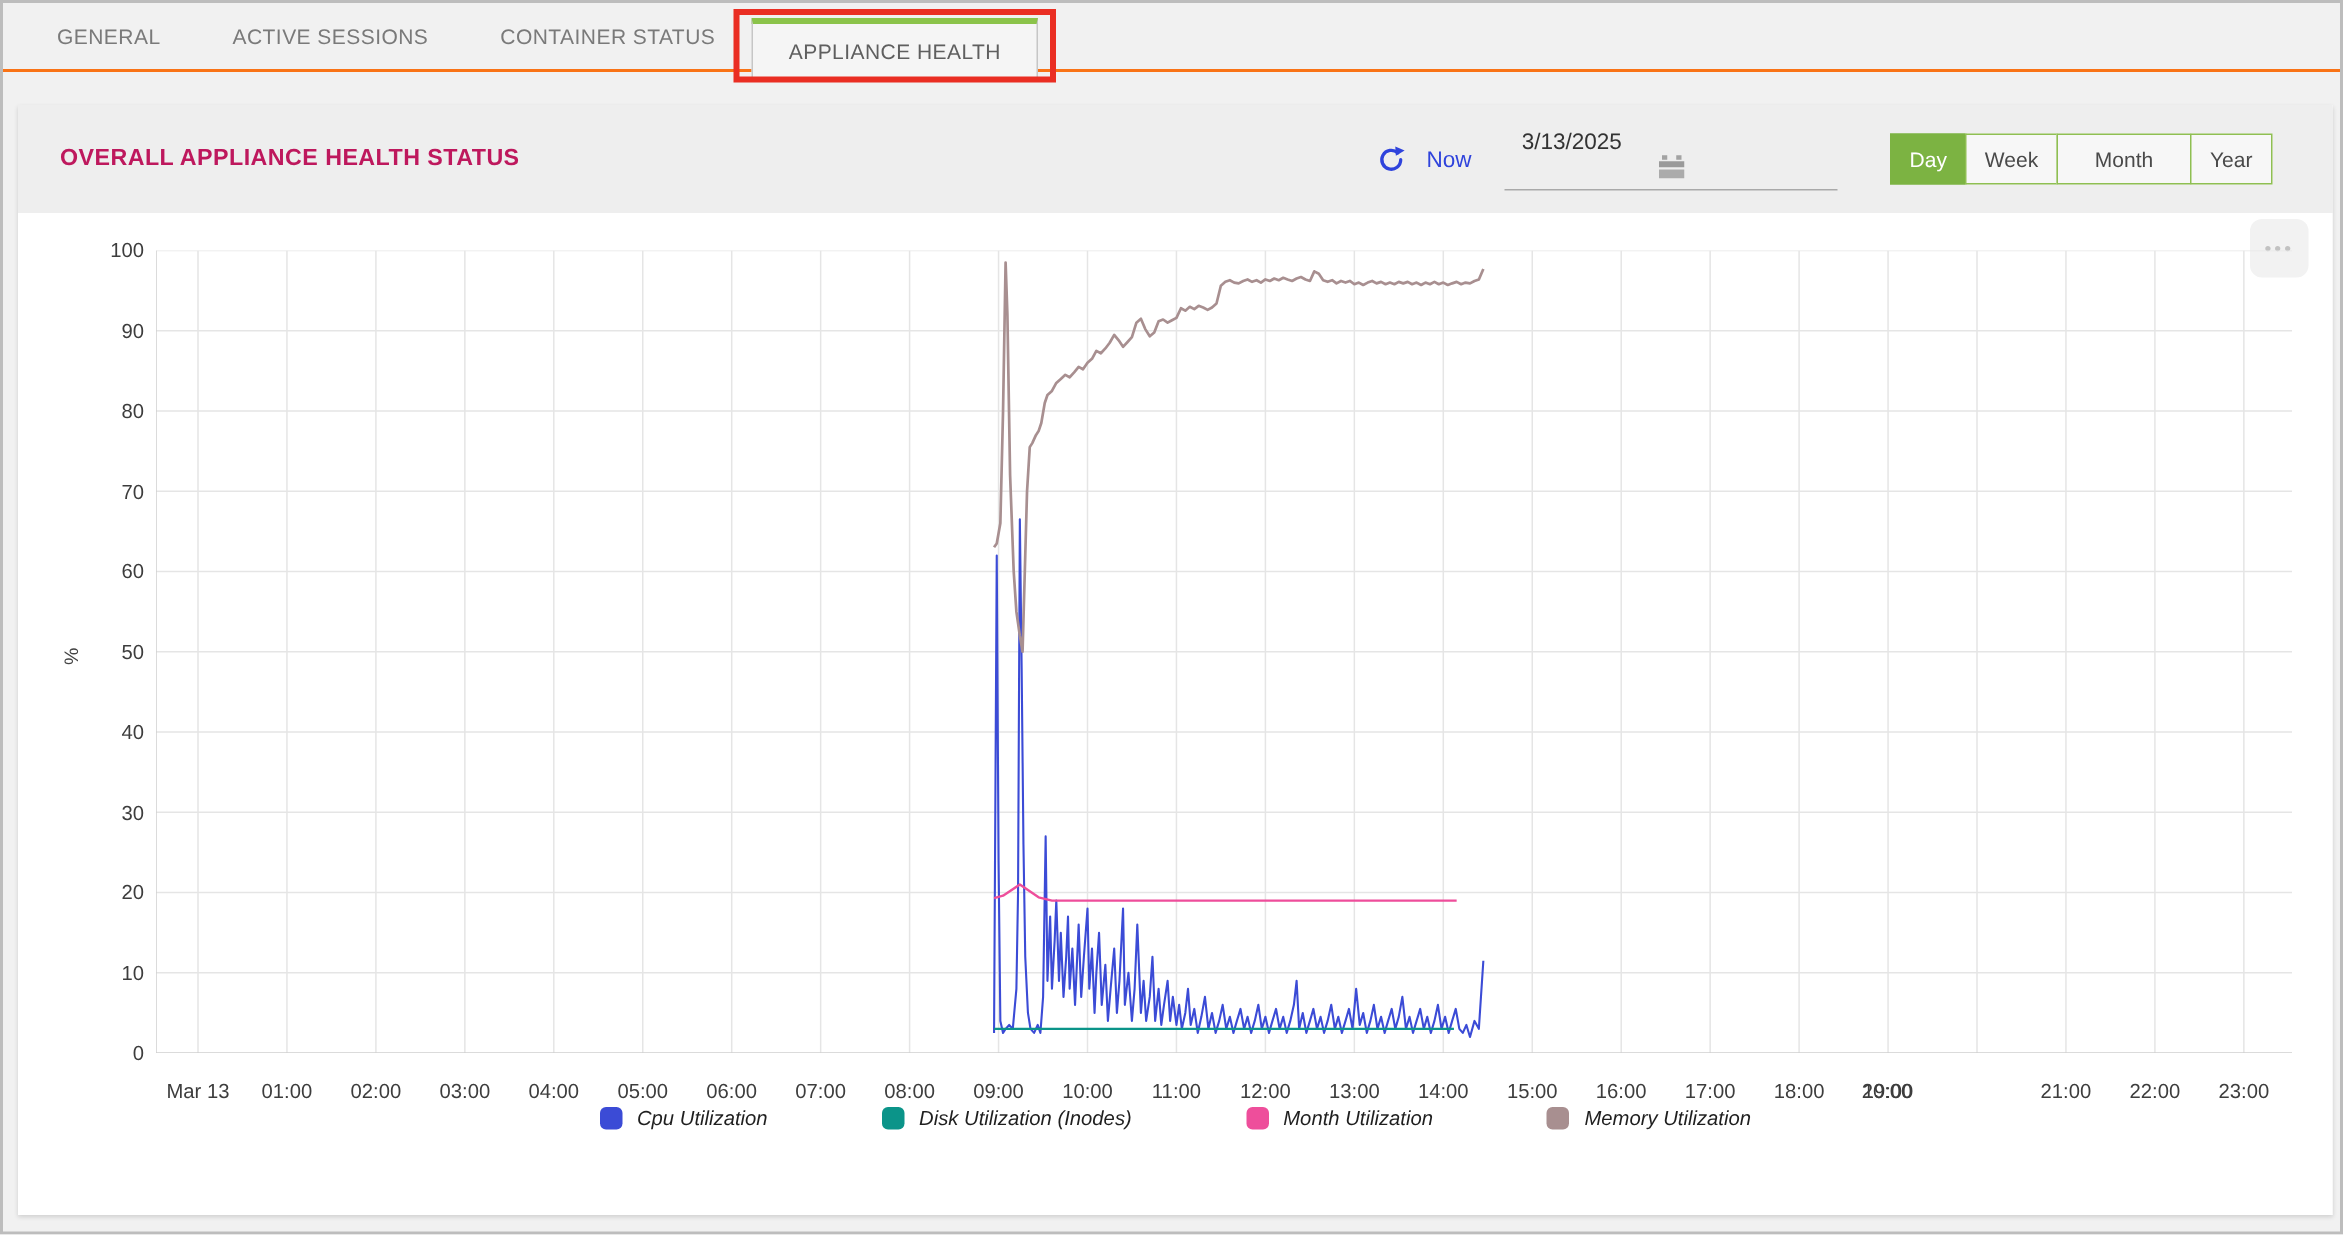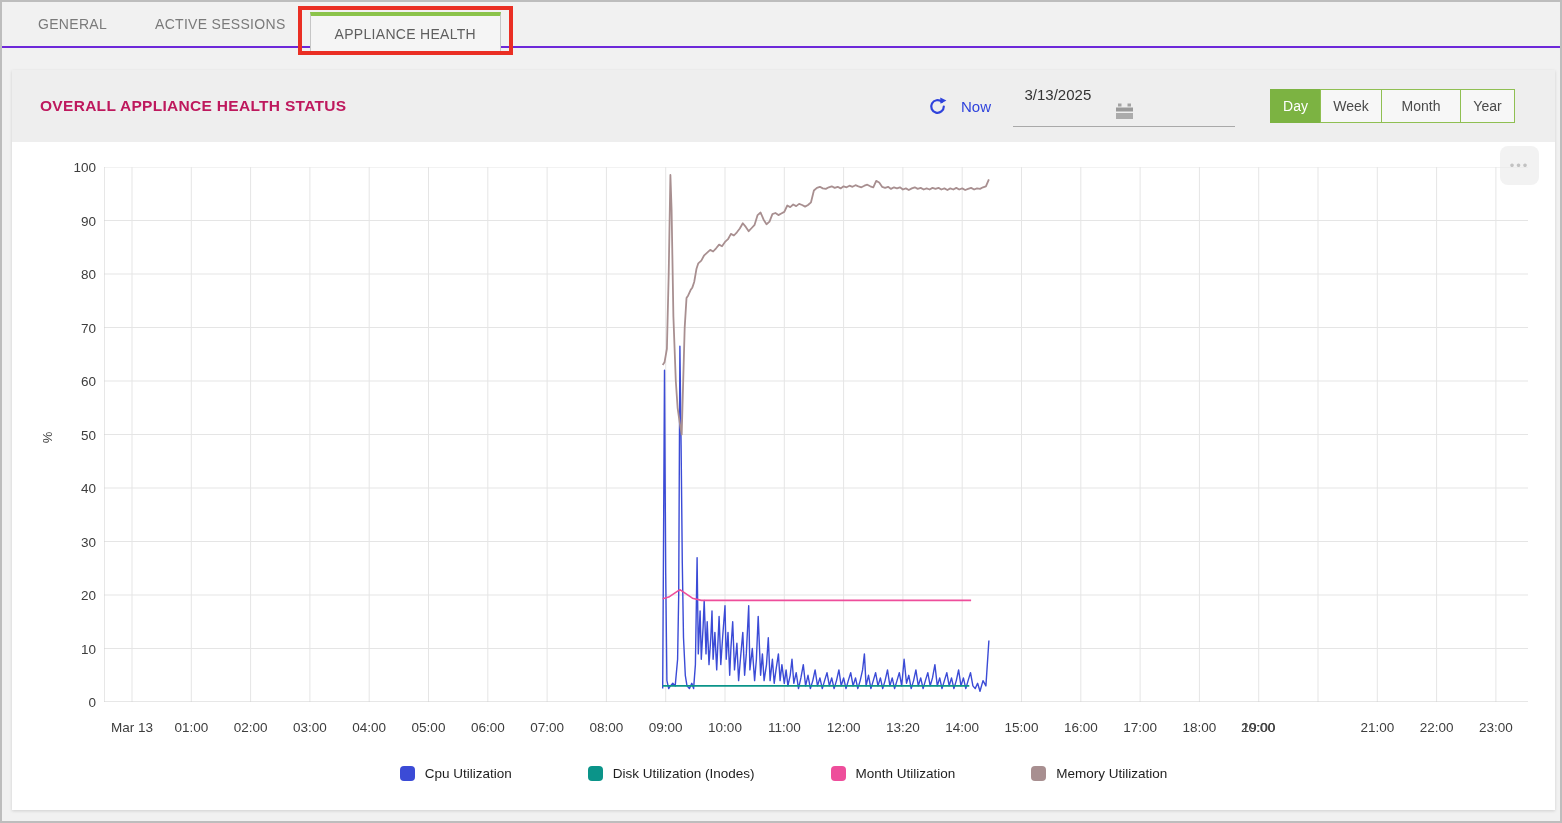--- a/index.html
+++ b/index.html
@@ -1,61 +1,62 @@
 <!DOCTYPE html>
 <html><head>
 <meta charset="utf-8">
 <style>
   * { margin:0; padding:0; box-sizing:border-box; }
   html,body { width:1562px; height:823px; }
   body { font-family:"Liberation Sans", sans-serif; background:#f1f1f1; }
   .frame { position:relative; width:1562px; height:823px; border:2px solid #bdbdbd; background:#f1f1f1; overflow:hidden; }
 
   
-  .tabbar { position:absolute; top:0; left:0; right:0; height:46px; display:flex; align-items:stretch; padding-left:12px; border-bottom:2px solid #6d28d9; background:#f1f1f1; }
+  .tabbar { position:absolute; top:0; left:0; right:0; height:46px; display:flex; align-items:stretch; padding-left:12px; border-bottom:2px solid #f97316; background:#f1f1f1; }
   .tab { display:flex; align-items:center; padding:0 24px; font-size:14px; letter-spacing:.3px; color:#7a7a7a; cursor:pointer; white-space:nowrap; }
   .tab.active { position:relative; align-self:flex-end; height:40px; margin-bottom:-6px; background:#f5f5f5; border:1px solid #c6c6c6; border-bottom:none; border-top:4px solid #8bc34a; color:#5f5f5f; z-index:2; }
   .red-box { position:absolute; left:-13px; right:-13px; top:-10px; bottom:-3px; border:4px solid #ea2e23; pointer-events:none; z-index:3; }
 
   
   .card { position:absolute; left:10px; top:68px; width:1543px; height:740px; background:#fff; box-shadow:0 1px 3px rgba(0,0,0,.14); }
   .card-header { position:relative; height:72px; background:#eeeeee; display:flex; align-items:center; padding:0 40px 0 28px; }
   .card-title { font-size:15.5px; font-weight:bold; letter-spacing:.3px; color:#be185d; }
   .controls { margin-left:auto; display:flex; align-items:center; }
   .refresh-btn { width:22px; height:22px; margin-right:12px; cursor:pointer; display:flex; align-items:center; justify-content:center; background:none; border:none; }
   .now-link { color:#2f43dc; font-size:15px; margin-right:22px; cursor:pointer; text-decoration:none; }
   .date-field { width:222px; display:flex; align-items:center; border-bottom:1px solid #a9a9a9; padding-bottom:7px; margin-right:36px;flex-direction:column; }
   .date-field input { flex:1; border:none; background:transparent; font-family:inherit; font-size:15px; color:#333; outline:none; }
   .range-group { display:flex; }
   .range-btn { font-family:inherit; font-size:14px; color:#4a4a4a; background:#f7f7f7; border:1px solid #8fbf52; margin-left:-1px; padding:8px 0; cursor:pointer; }
-  .range-btn.w-day{width:51px;} .range-btn.w-week{width:62px;} .range-btn.w-month{width:80px;} .range-btn.w-year{width:55px;}
+  .range-btn.w-day{width:51px;} .range-btn.w-week{width:62px;} .range-btn.w-month{width:90px;} .range-btn.w-year{width:55px;}
   .range-btn.active { background:#7cb342; border-color:#7cb342; color:#fff; }
 
   
   .chart-area { position:absolute; left:0; top:72px; right:0; bottom:0; background:#fff; }
   .menu-btn { position:absolute; top:4px; right:16px; width:39px; height:39px; border-radius:8px; background:#f2f2f2; border:none; color:#c2c2c2; font-size:13px; letter-spacing:2px; cursor:pointer; }
   .plot-wrap { position:absolute; left:92px; top:25px; width:1424px; height:535px; }
   .plot-wrap svg { display:block; }
   .grid { stroke:#e5e5e5; stroke-width:1; }
   .axis { stroke:#cfcfcf; stroke-width:1; }
   .xtick { position:absolute; top:578px; transform:translateX(-50%); font-size:13.5px; color:#3d3d3d; white-space:nowrap; }
   .ytick { position:absolute; left:26px; width:58px; text-align:right; transform:translateY(-50%); font-size:13.5px; color:#3d3d3d; }
   .pct-label { position:absolute; left:30px; top:288px; font-size:13px; color:#444; transform:rotate(-90deg); }
-  .legend { position:absolute; left:0; right:0; top:624px; display:flex; justify-content:center; align-items:center; gap:76px; }
+  .legend { position:absolute; left:0; right:0; top:596px; display:flex; justify-content:center; align-items:center; gap:76px;font-style:italic; }
   .legend-item { display:flex; align-items:center; gap:10px; font-size:13.5px; color:#1f1f1f; cursor:pointer; }
   .swatch { width:15px; height:15px; border-radius:4px; flex:none; }
 </style>
 </head>
 <body>
 
 <div class="frame">
 
   <div class="tabbar">
     <div class="tab">GENERAL</div>
     <div class="tab">ACTIVE SESSIONS</div>
+    <div class="tab">CONTAINER STATUS</div>
     <div class="tab active">
       <span>APPLIANCE HEALTH</span>
       <div class="red-box"></div>
     </div>
   </div>
 
   <div class="card">
 
     <div class="card-header">
       <div class="card-title">OVERALL APPLIANCE HEALTH STATUS</div>
@@ -151,21 +152,21 @@
           <div class="xtick" style="left: 297.9px;">03:00</div>
           <div class="xtick" style="left: 357.2px;">04:00</div>
           <div class="xtick" style="left: 416.5px;">05:00</div>
           <div class="xtick" style="left: 475.8px;">06:00</div>
           <div class="xtick" style="left: 535.1px;">07:00</div>
           <div class="xtick" style="left: 594.4px;">08:00</div>
           <div class="xtick" style="left: 653.7px;">09:00</div>
           <div class="xtick" style="left: 713px;">10:00</div>
           <div class="xtick" style="left: 772.3px;">11:00</div>
           <div class="xtick" style="left: 831.6px;">12:00</div>
-          <div class="xtick" style="left: 890.9px;">13:20</div>
+          <div class="xtick" style="left: 890.9px;">13:00</div>
           <div class="xtick" style="left: 950.2px;">14:00</div>
           <div class="xtick" style="left: 1009.5px;">15:00</div>
           <div class="xtick" style="left: 1068.8px;">16:00</div>
           <div class="xtick" style="left: 1128.1px;">17:00</div>
           <div class="xtick" style="left: 1187.4px;">18:00</div>
           <div class="xtick" style="left: 1246.7px;">19:00</div>
           <div class="xtick" style="left: 1246px;">20:00</div>
           <div class="xtick" style="left: 1365.3px;">21:00</div>
           <div class="xtick" style="left: 1424.6px;">22:00</div>
           <div class="xtick" style="left: 1483.9px;">23:00</div>

